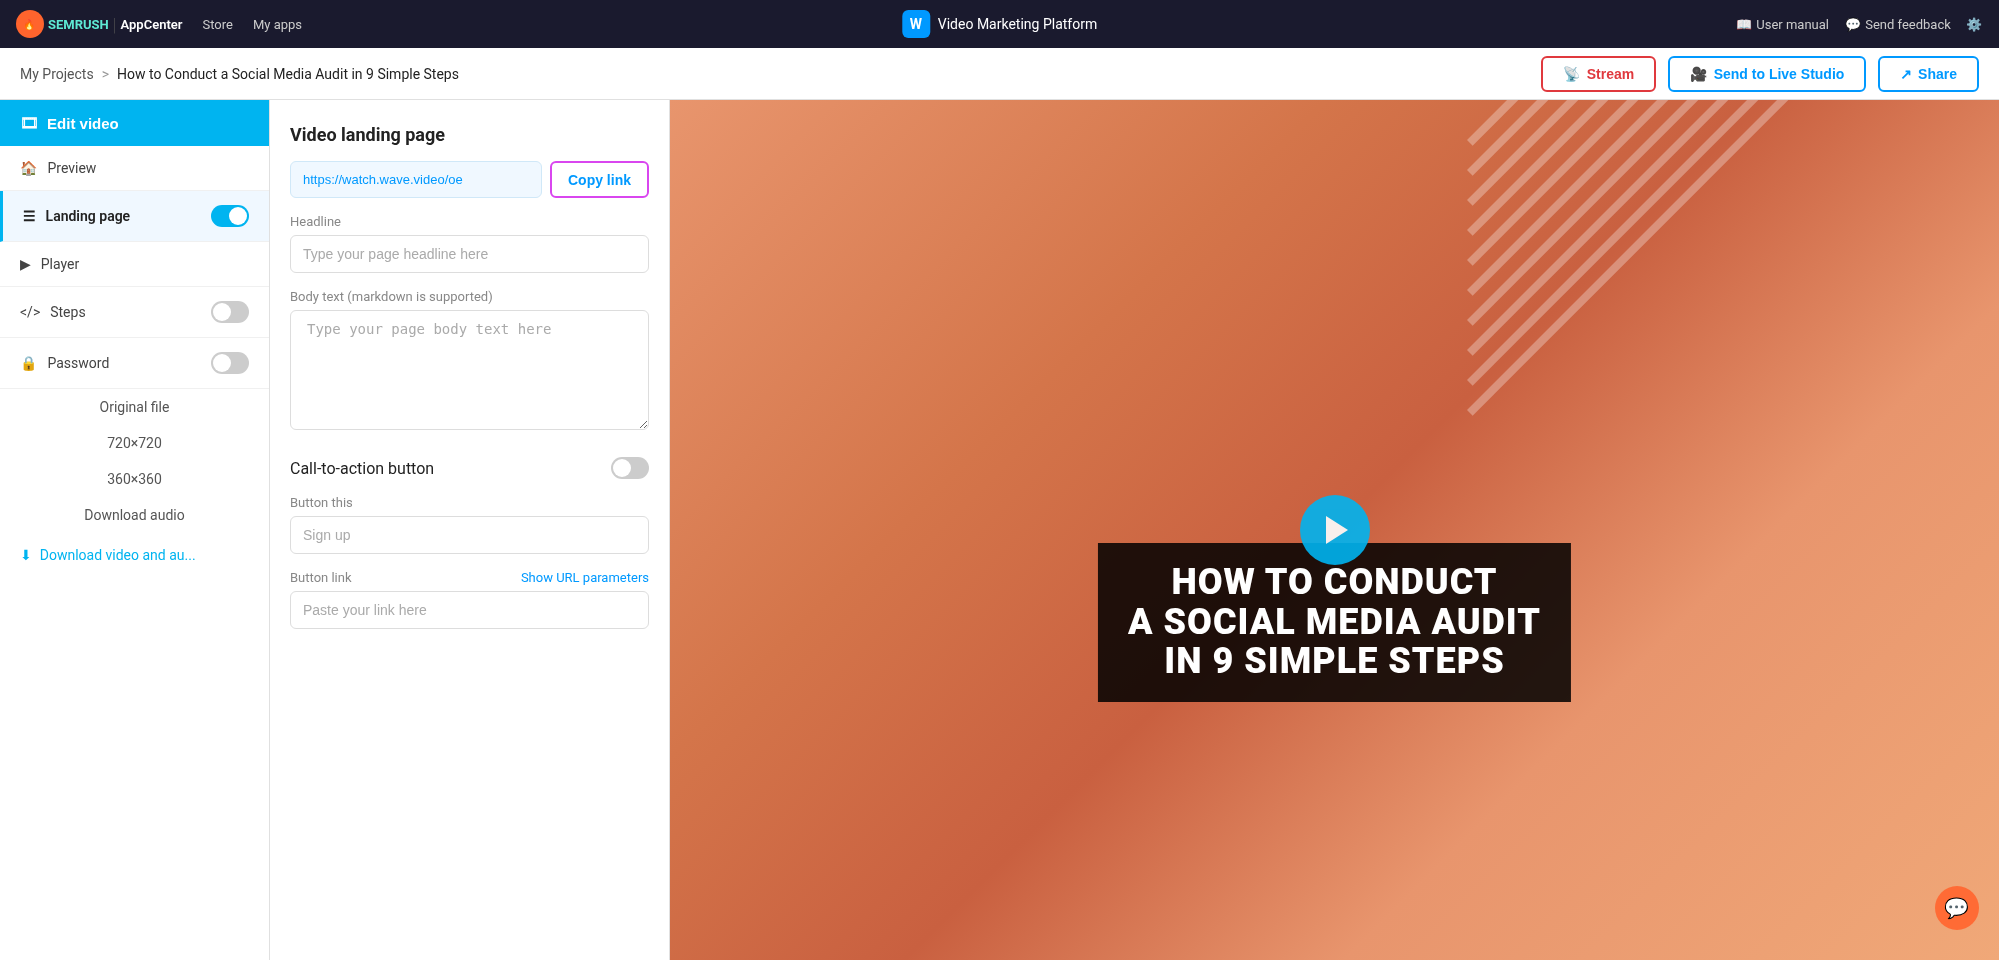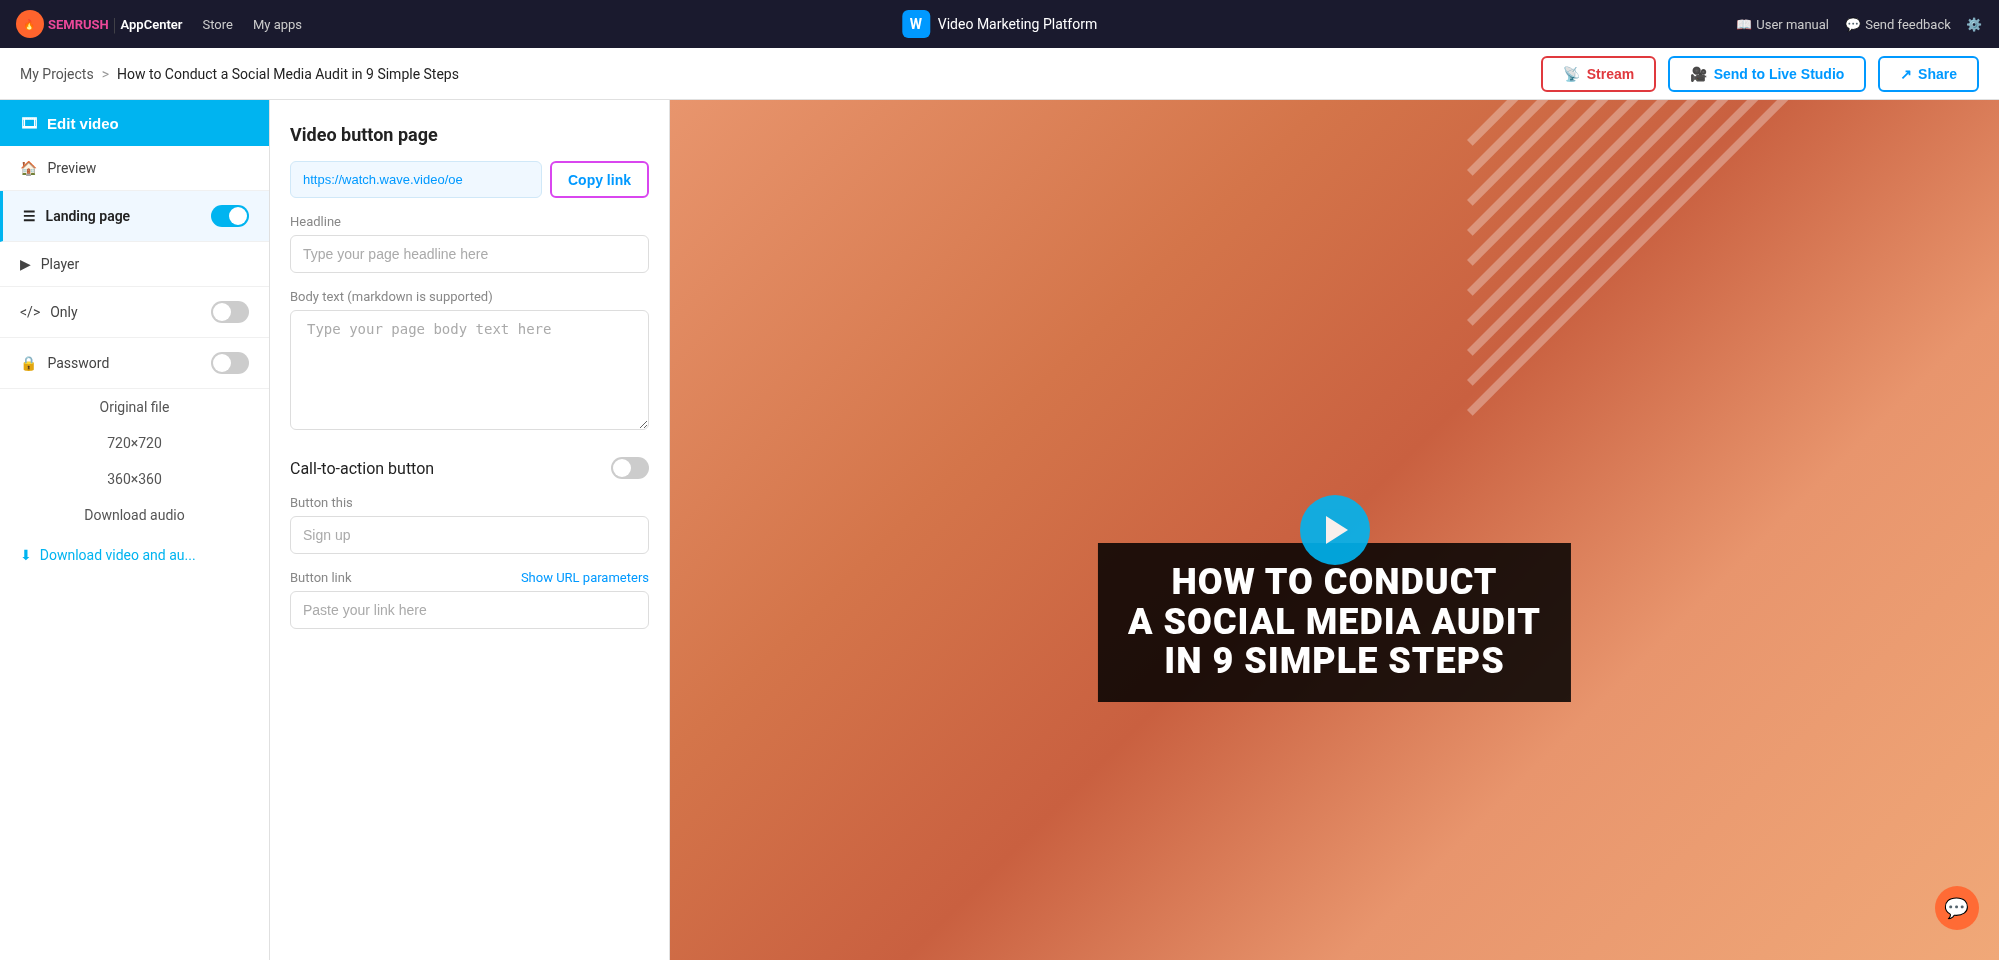--- a/index.html
+++ b/index.html
@@ -420,21 +420,21 @@
       font-size: 20px;
       z-index: 100;
     }
   </style>
 </head>
 <body>
 
 <div class="top-nav">
   <div class="nav-logo semrush-logo">
     <div class="semrush-icon">🔥</div>
-    <span style="color:#ec4899;font-weight:700;font-size:13px;">SEMRUSH</span>
+    <span style="color:#5eead4;font-weight:700;font-size:13px;">SEMRUSH</span>
     <span class="nav-divider">|</span>
     <span style="color:#fff;font-size:13px;">AppCenter</span>
   </div>
   <div class="nav-links">
     <span>Store</span>
     <span>My apps</span>
   </div>
   <div class="nav-center">
     <div class="wave-icon">W</div>
     <span>Video Marketing Platform</span>
@@ -495,21 +495,21 @@
       </div>
     </div>
 
     <div class="sidebar-item">
       <span>▶</span>
       <span class="sidebar-item-label">Player</span>
     </div>
 
     <div class="sidebar-item">
       <span>&lt;/&gt;</span>
-      <span class="sidebar-item-label">Only</span>
+      <span class="sidebar-item-label">Steps</span>
       <div class="toggle off">
         <div class="toggle-knob"></div>
       </div>
     </div>
 
     <div class="sidebar-item">
       <span>🔒</span>
       <span class="sidebar-item-label">Password</span>
       <div class="toggle off">
         <div class="toggle-knob"></div>
@@ -521,21 +521,21 @@
     <div class="sidebar-sub">360×360</div>
     <div class="sidebar-sub">Download audio</div>
 
     <div class="download-link">
       <span>⬇</span>
       <span>Download video and au...</span>
     </div>
   </div>
 
   <div class="content-panel">
-    <div class="section-title">Video button page</div>
+    <div class="section-title">Video landing page</div>
 
     <div class="link-row">
       <input class="link-input" type="text" value="https://watch.wave.video/oe" readonly="" style="">
       <button class="btn-copy">Copy link</button>
     </div>
 
 
     <div class="field-label">Headline</div>
     <input class="text-input" type="text" placeholder="Type your page headline here" style="">
 

